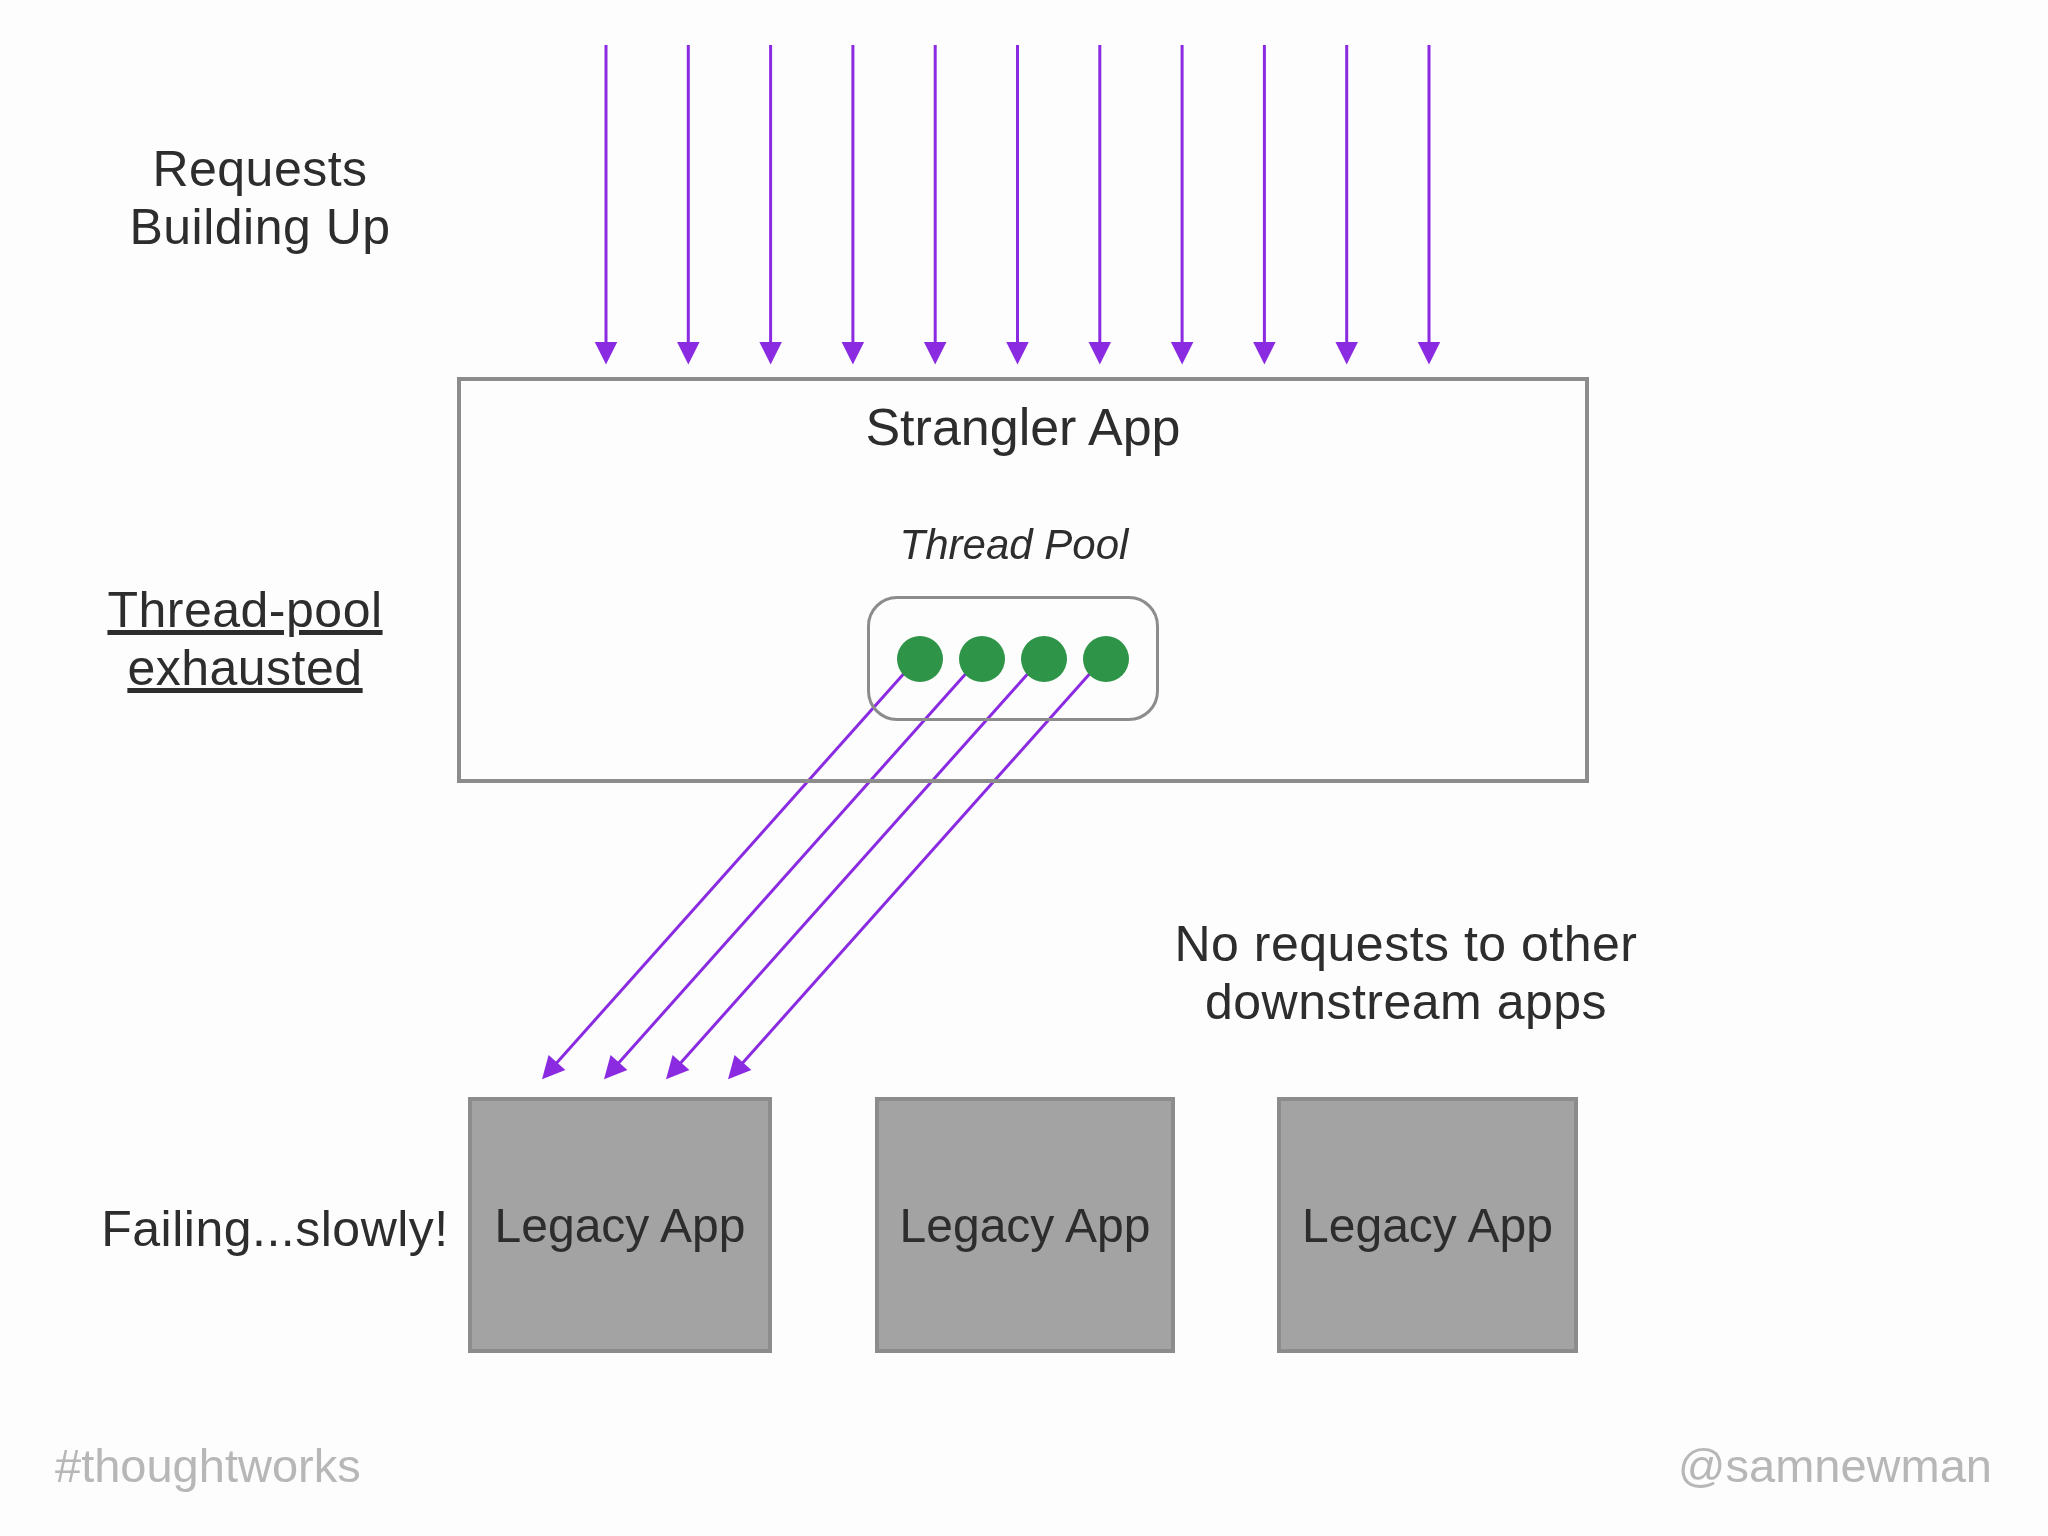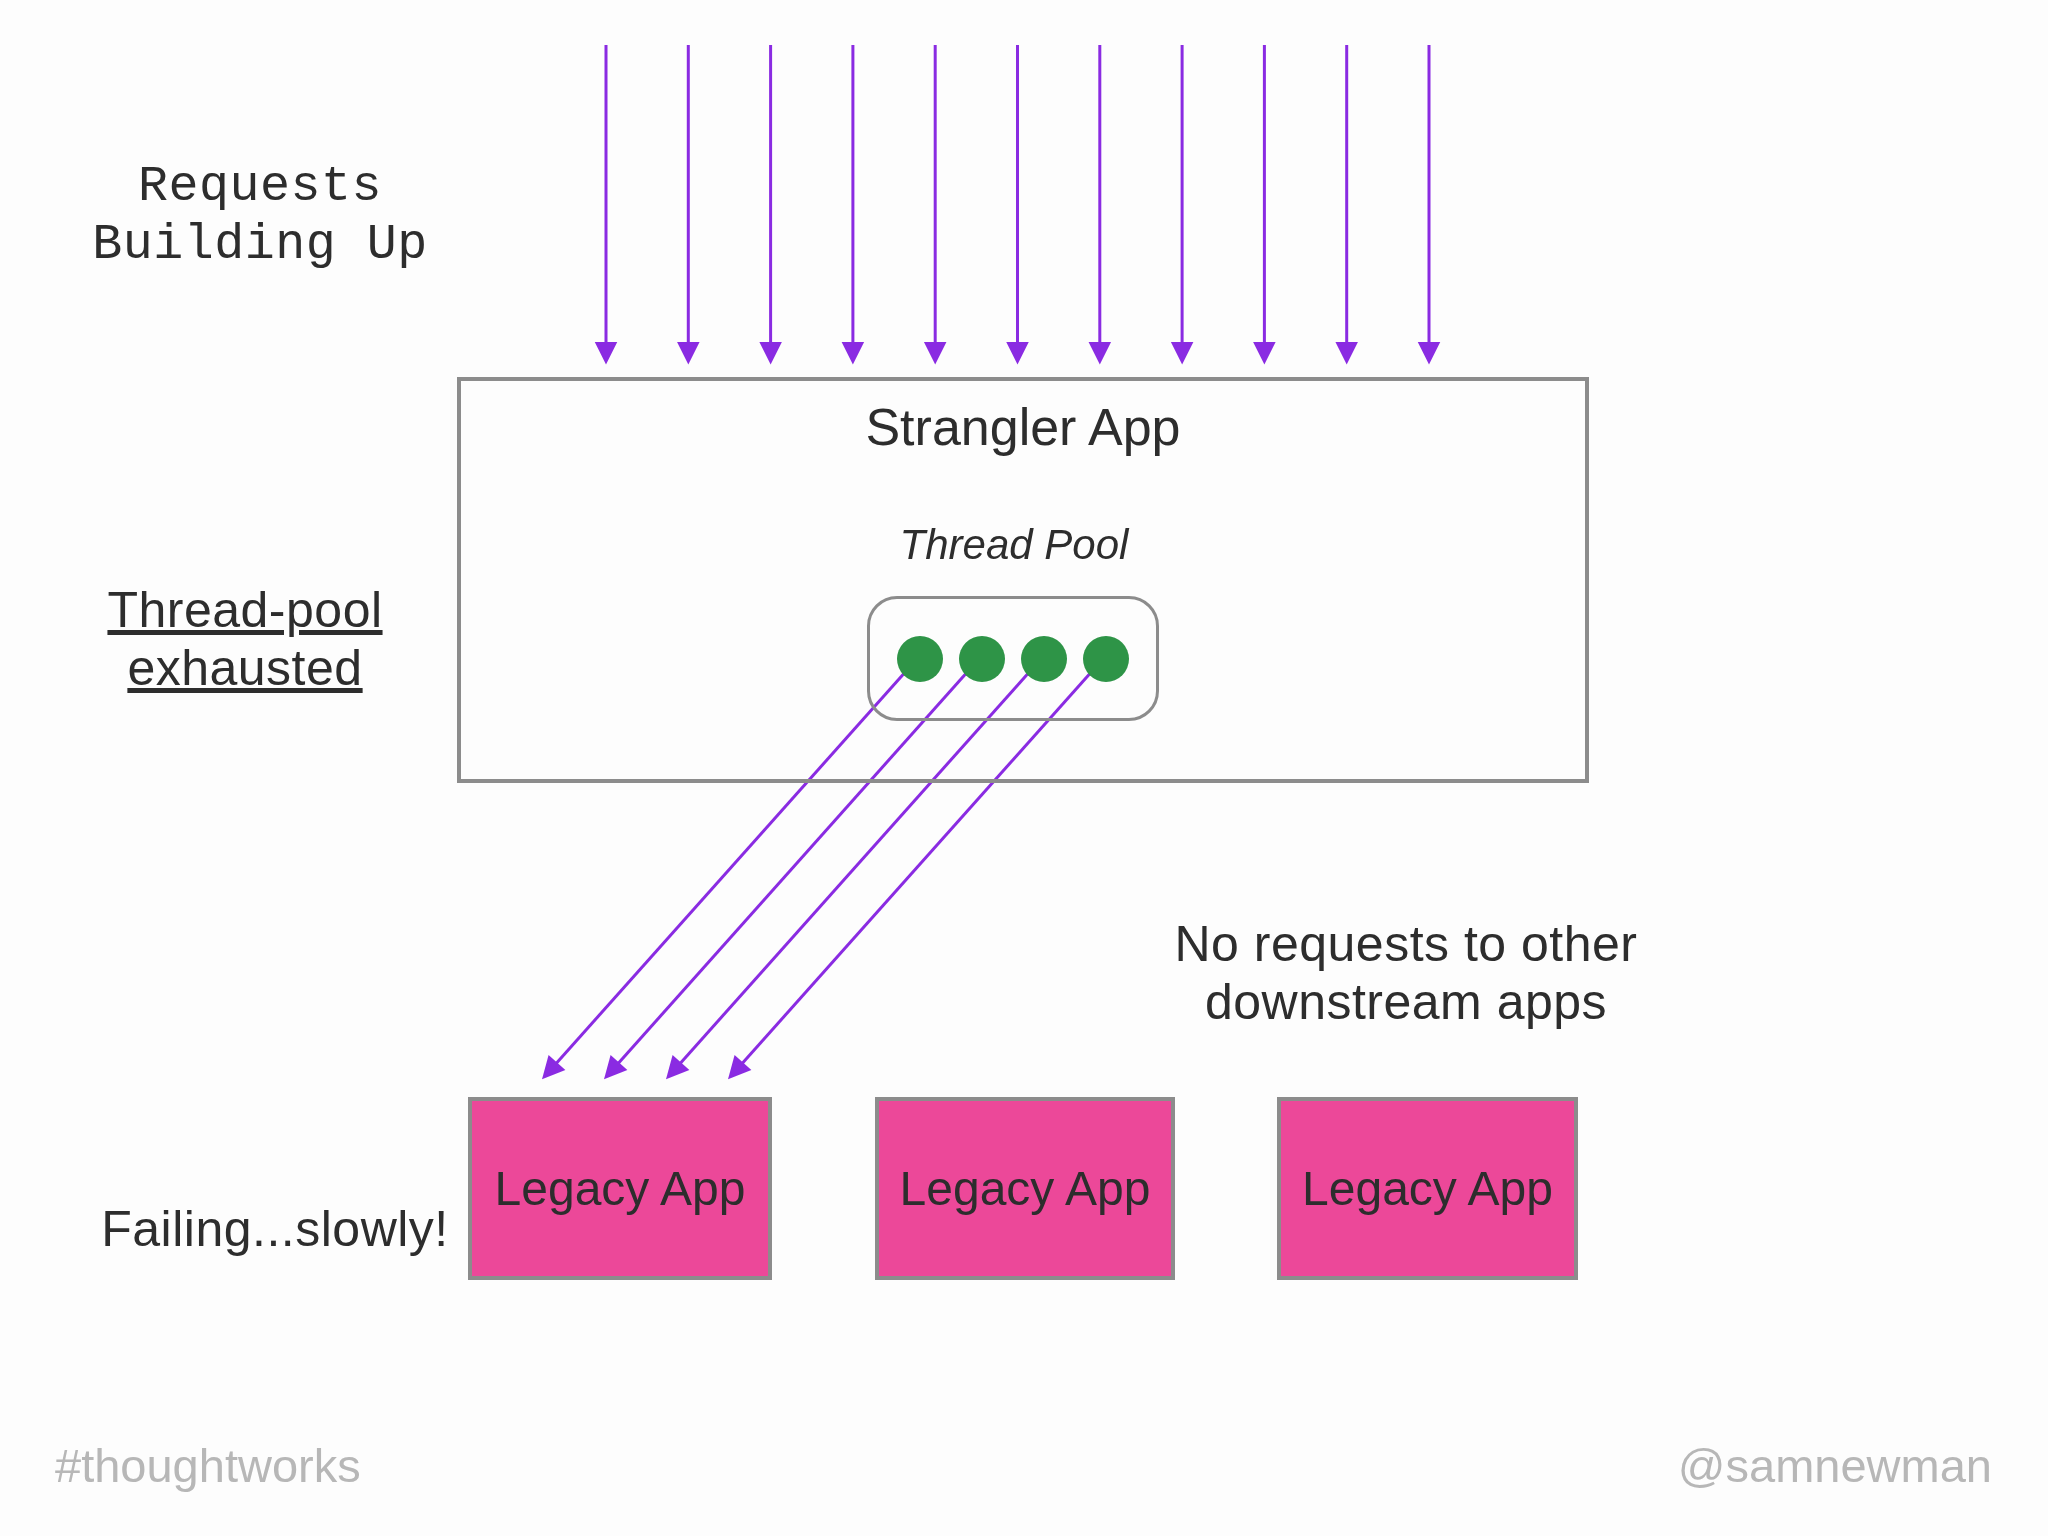--- a/index.html
+++ b/index.html
@@ -72,36 +72,36 @@
     gap: 16px;
     background: transparent;
   }
   .thread-circle {
     width: 46px; height: 46px;
     border-radius: 50%;
     background: var(--dot, #2e9447);
   }
   .legacy {
     top: 1097px;
-    height: 183px;
+    height: 256px;
     display: flex;
     align-items: center;
     justify-content: center;
-    background: #ec4899;
+    background: #a3a3a3;
   }
   .legacy .legacy-label {
     font-size: 48px;
     font-weight: 300;
     color: var(--text, #2d2d2d);
   }
   .legacy-1 { left: 468px;  width: 304px; }
   .legacy-2 { left: 875px;  width: 300px; }
   .legacy-3 { left: 1277px; width: 301px; }
 
-  .requests-lbl   { left: 60px;   width: 400px; top: 158px; font-family: Liberation Mono, monospace; }
+  .requests-lbl   { left: 60px;   width: 400px; top: 140px; }
   .exhausted-lbl  { left: 45px;   width: 400px; top: 581px; text-decoration: underline; }
   .failing-lbl    { left: 75px;   width: 400px; top: 1200px; }
   .noreq-lbl      { left: 1156px; width: 500px; top: 878px; margin-top: 37px; }
 
   .footer-txt {
     position: absolute;
     top: 1438px;
     font-size: 47px;
     font-weight: 300;
     color: var(--footer, #b7b7b7);

